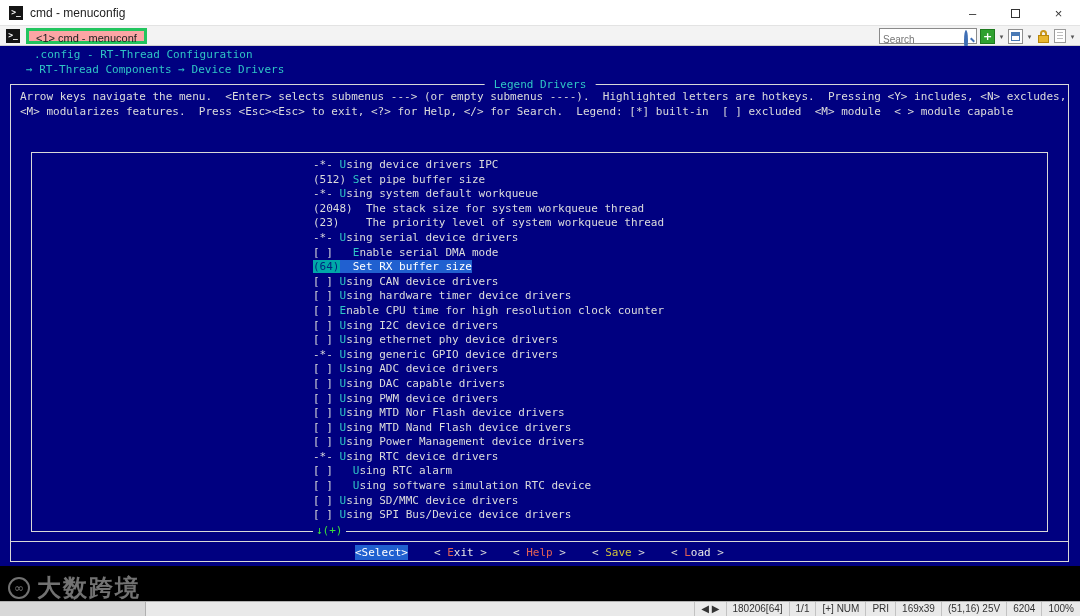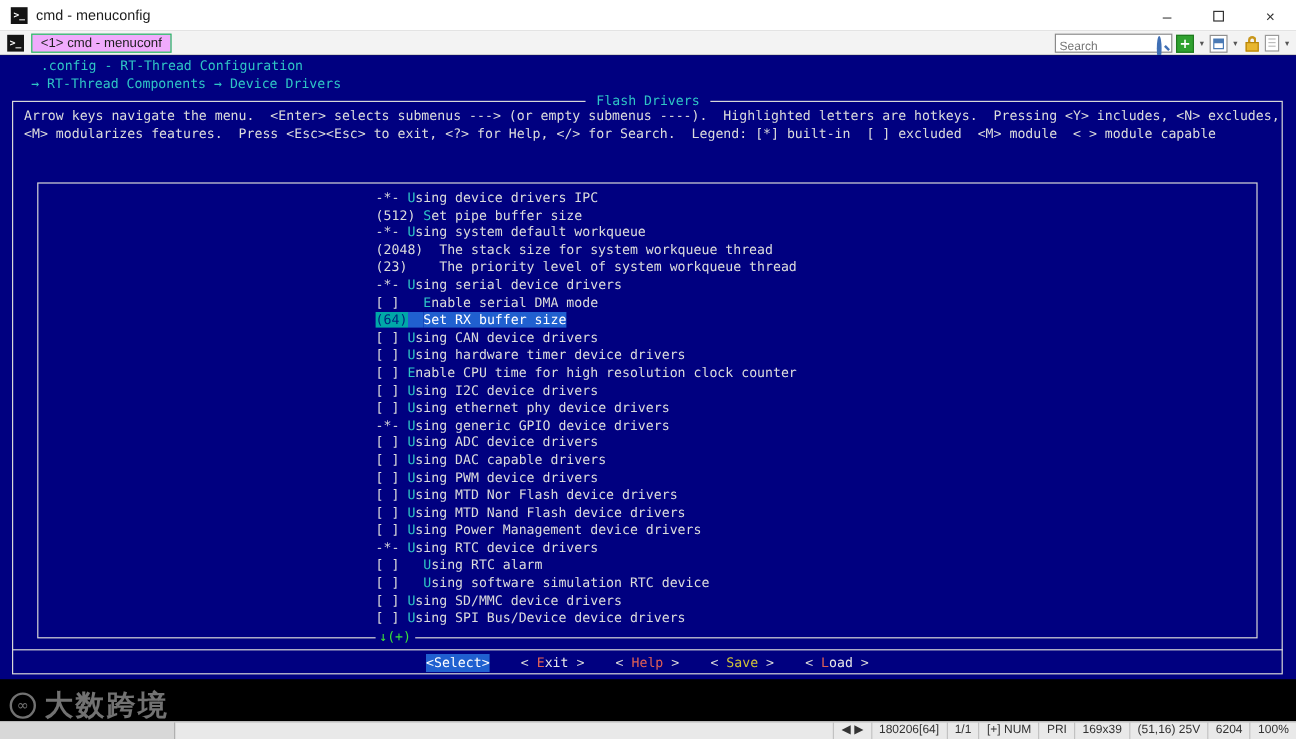--- a/index.html
+++ b/index.html
@@ -12,22 +12,22 @@
               font:bold 8px/14px "DejaVu Sans Mono",monospace; text-align:center; }
   .title-text { position:absolute; left:30px; top:6px; font-size:12px; color:#1d1d1d; }
   .win-controls { position:absolute; right:0; top:0; height:26px; display:flex; }
   .win-btn { width:43px; height:26px; display:flex; align-items:center; justify-content:center; font-size:13px; color:#333; }
   .max-glyph { width:9px; height:9px; border:1px solid #333; display:inline-block; }
 
   
   .tabrow { position:absolute; top:26px; left:0; width:1080px; height:20px; background:#f3f3f3; border-bottom:1px solid #cfcfcf; }
   .tab-console-icon { position:absolute; left:6px; top:3px; width:14px; height:14px; background:#141414; color:#fff;
                       font:bold 8px/14px "DejaVu Sans Mono",monospace; text-align:center; }
-  .tab { position:absolute; left:26px; top:2px; height:16px; line-height:14px; padding:0 7px; background:#f0abfc;
-         border:1px solid #22c55e; font-size:11px; color:#1d1d1d; }
+  .tab { position:absolute; left:26px; top:2px; height:16px; line-height:14px; padding:0 7px; background:#fca5a5;
+         border:3px solid #22c55e; font-size:11px; color:#1d1d1d; }
   .toolbar { position:absolute; right:4px; top:2px; height:16px; display:flex; align-items:center; gap:3px; }
   .search-box { width:98px; height:16px; border:1px solid #8a8a8a; background:#fff; position:relative; }
   .search-input { border:none; outline:none; width:80px; height:13px; font-size:10px; padding:0 3px; color:#444;
                   font-family:"Liberation Sans",sans-serif; background:transparent; }
   .mag-icon { position:absolute; right:2px; top:3px; width:10px; height:10px; }
   .mag-circle { width:7px; height:7px; border:2px solid #3f6fb5; border-radius:50%; }
   .mag-handle { position:absolute; width:5px; height:2px; background:#3f6fb5; transform:rotate(45deg); right:-1px; bottom:1px; }
   .btn-plus { width:15px; height:15px; background:#2FA12F; border:1px solid #1e7a1e; color:#fff;
               font:bold 11px/13px "DejaVu Sans",sans-serif; text-align:center; }
   .dd { font-size:7px; color:#555; width:7px; text-align:center; line-height:15px; }
@@ -125,21 +125,21 @@
     <div class="dd"><span>▾</span></div>
   </div>
 </div>
 
 <div class="terminal">
   <div class="blue">
     <div class="t-line cyan" id="hdr1">.config - RT-Thread Configuration</div>
     <div class="t-line cyan" id="hdr2">→ RT-Thread Components → Device Drivers</div>
 
     <div class="dialog-box"></div>
-    <div class="dialog-title">Flash Drivers</div>
+    <div class="dialog-title">Legend Drivers</div>
 
     <div class="t-line" id="instr1">Arrow keys navigate the menu.  &lt;Enter&gt; selects submenus ---&gt; (or empty submenus ----).  Highlighted letters are hotkeys.  Pressing &lt;Y&gt; includes, &lt;N&gt; excludes,</div>
     <div class="t-line" id="instr2">&lt;M&gt; modularizes features.  Press &lt;Esc&gt;&lt;Esc&gt; to exit, &lt;?&gt; for Help, &lt;/&gt; for Search.  Legend: [*] built-in  [ ] excluded  &lt;M&gt; module  &lt; &gt; module capable</div>
 
     <div class="list-box"></div>
     <div id="menu-items">
         <div class="mrow"><span class="mprefix">-*- </span><span class="mhot">U</span><span class="mlabel">sing device drivers IPC</span></div>
         <div class="mrow"><span class="mprefix">(512) </span><span class="mhot">S</span><span class="mlabel">et pipe buffer size</span></div>
         <div class="mrow"><span class="mprefix">-*- </span><span class="mhot">U</span><span class="mlabel">sing system default workqueue</span></div>
         <div class="mrow"><span class="mprefix">(2048)  </span><span class="mlabel">The stack size for system workqueue thread</span></div>

